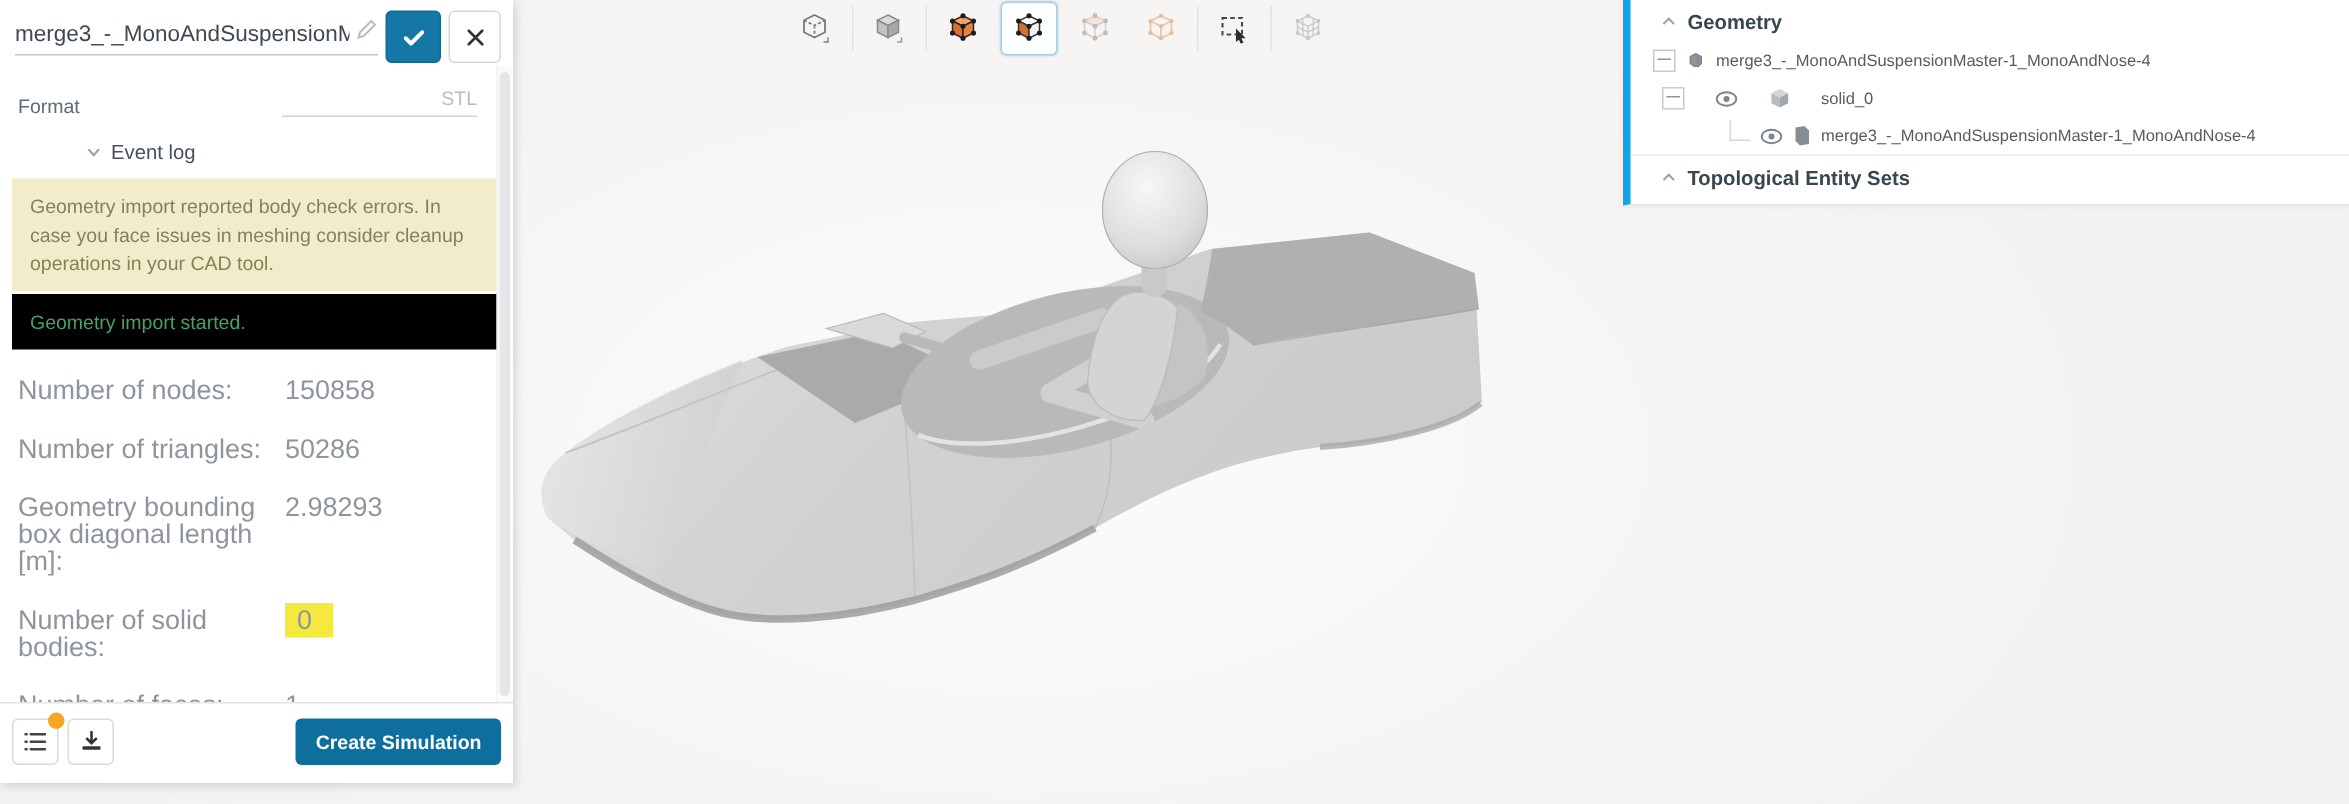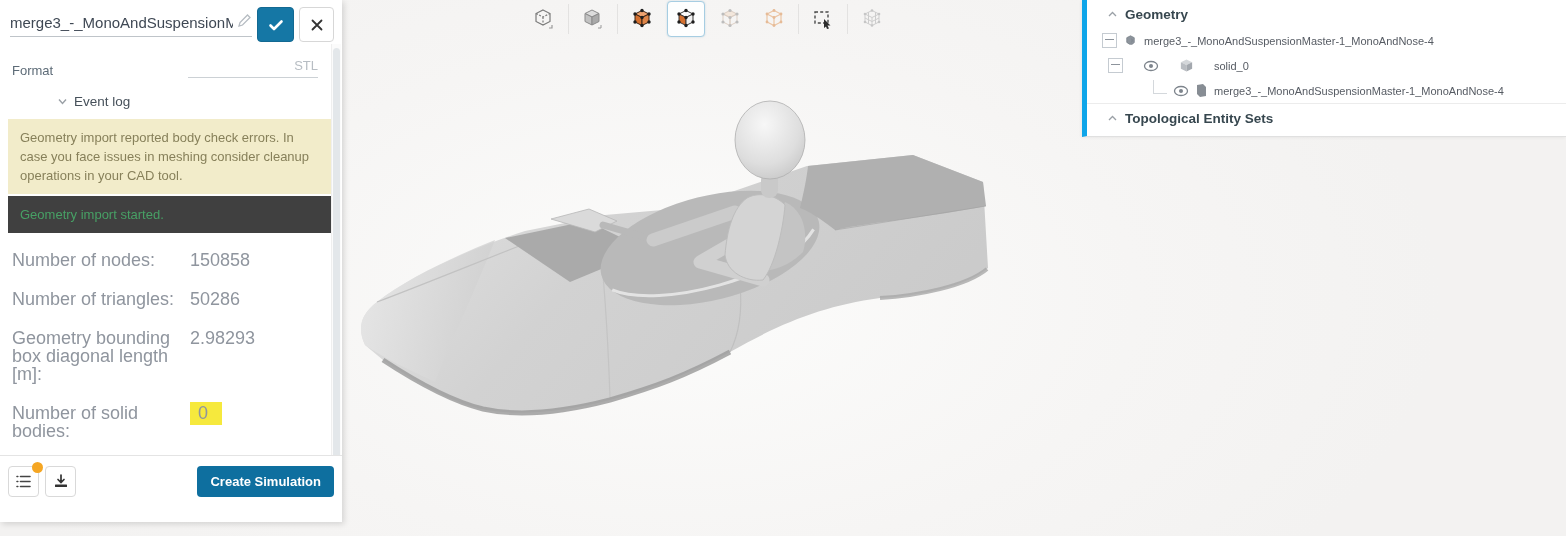--- a/index.html
+++ b/index.html
@@ -34,27 +34,27 @@
   .btn-close{width:33px;height:33px;background:#fff;border:1px solid #d7d7d7;border-radius:4px;
     display:flex;align-items:center;justify-content:center;font-size:16px;color:#333;flex:0 0 auto;}
   .format-row{display:flex;align-items:flex-end;justify-content:space-between;padding:10px 24px 0 12px;}
   .format-label{font-size:13px;color:#5d6b77;}
   .format-value{font-size:13px;color:#b7bdc3;border-bottom:1px solid #ccd1d5;width:130px;
     text-align:right;padding-bottom:4px;}
   .eventlog-header{display:flex;align-items:center;gap:7px;padding:16px 12px 8px 12px;margin-left:46px;}
   .eventlog-label{font-size:13.5px;color:#46505a;}
   .msg{margin:2px 8px 1px 8px;padding:9px 12px;font-size:13px;line-height:19px;}
   .msg.warning{background:#f2ecca;color:#87805a;}
-  .msg.success{background:#404040;color:#47a065;margin-top:2px;}
+  .msg.success{background:#000000;color:#47a065;margin-top:2px;}
   .stats{padding:6px 0 0 0;}
   .stat-row{display:flex;padding:11px 12px 10px 12px;font-size:18px;color:#8f959e;}
   .stat-label{width:178px;line-height:18px;}
   .stat-value{flex:1;line-height:18px;}
   .hl{background:#f6e93d;padding:1px 14px 2px 8px;}
-  .panel-footer{position:absolute;left:0;right:0;bottom:16px;height:50px;border-top:1px solid #e4e4e4;
+  .panel-footer{position:absolute;left:0;right:0;bottom:3px;height:50px;border-top:1px solid #e4e4e4;
     display:flex;align-items:center;padding:0 8px;gap:6px;background:#fff;}
   .foot-btn{width:29px;height:29px;background:#fff;border:1px solid #d9d9d9;border-radius:4px;
     display:flex;align-items:center;justify-content:center;position:relative;}
   .foot-btn .dot{position:absolute;top:-5px;right:-5px;width:11px;height:11px;border-radius:50%;
     background:#f5a623;}
   .spacer{flex:1;}
   .btn-create{background:#0e6f9f;color:#fff;font-size:13px;font-weight:700;border:none;
     border-radius:4px;padding:8px 13px;font-family:"Liberation Sans",sans-serif;}
   .lscrollbar{position:absolute;right:1px;top:44px;bottom:54px;width:9px;background:#fbfbfb;
     border-left:1px solid #efefef;}

